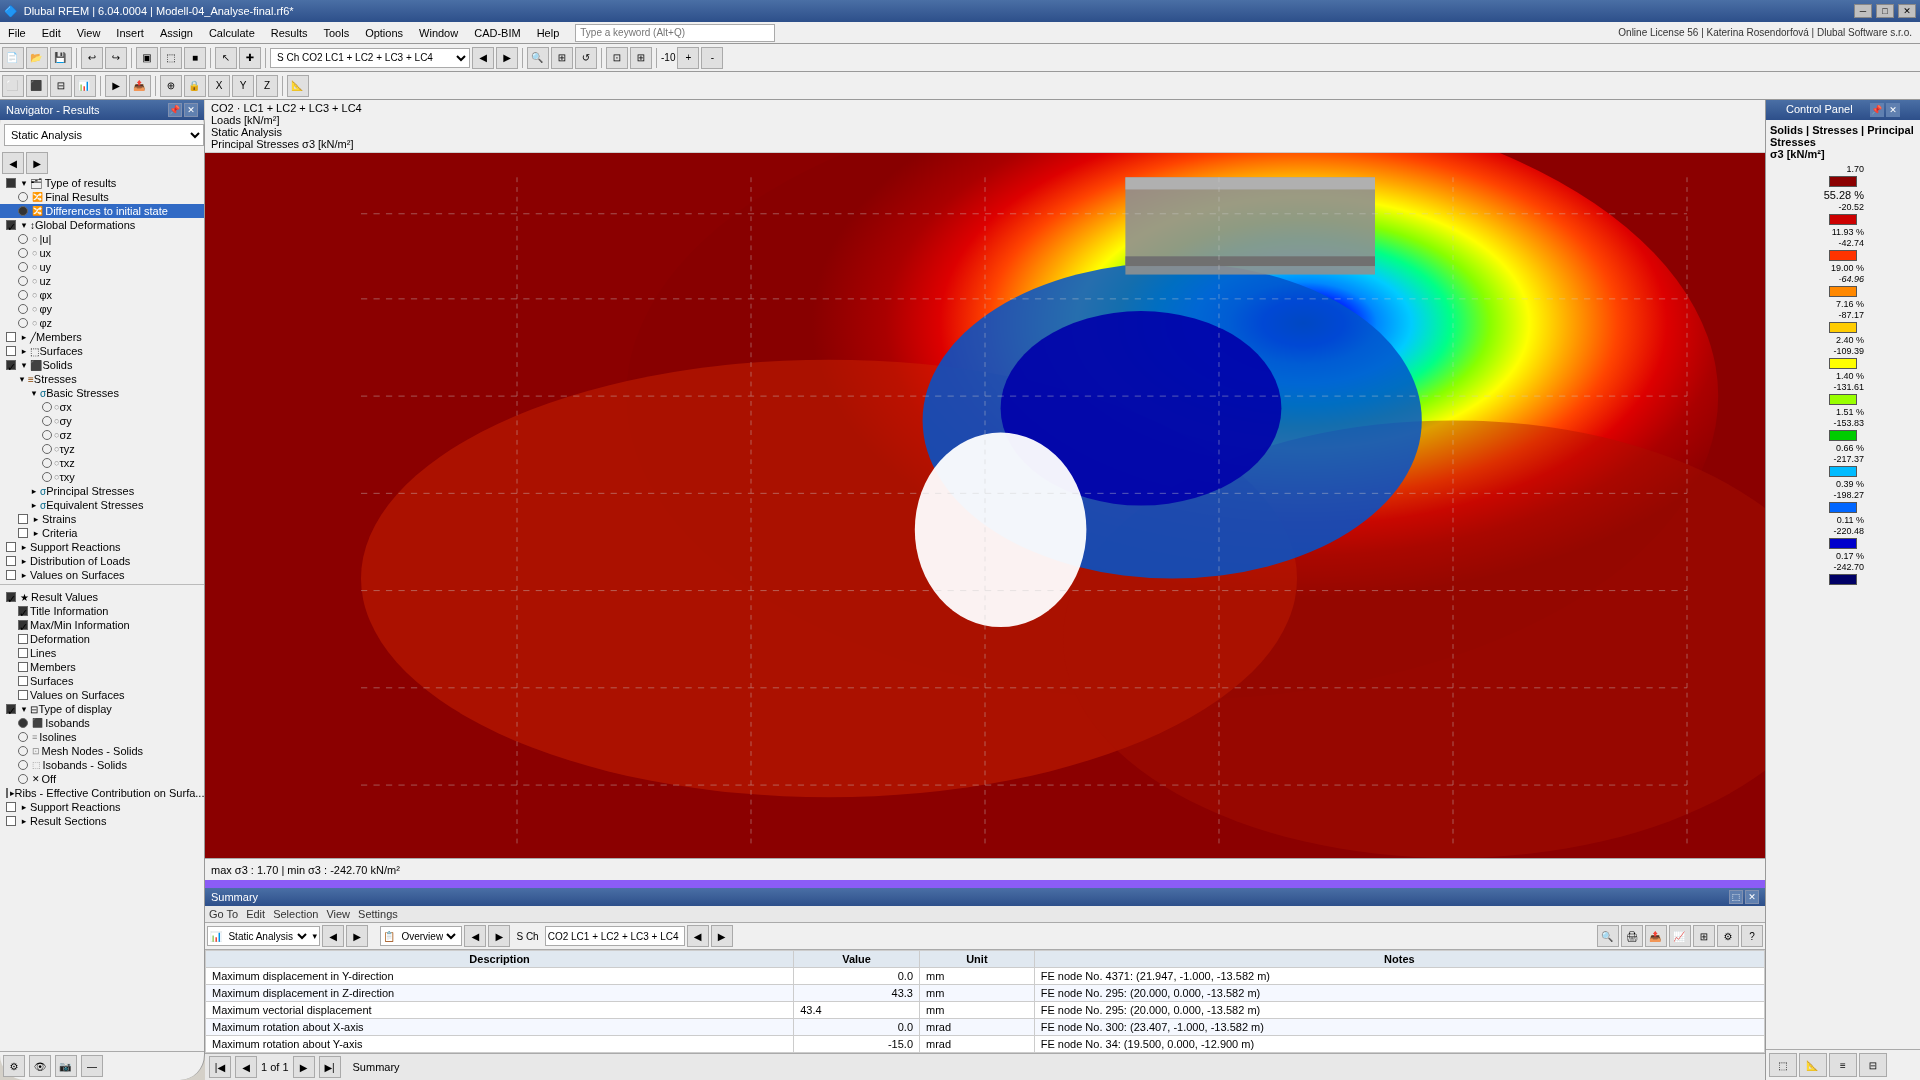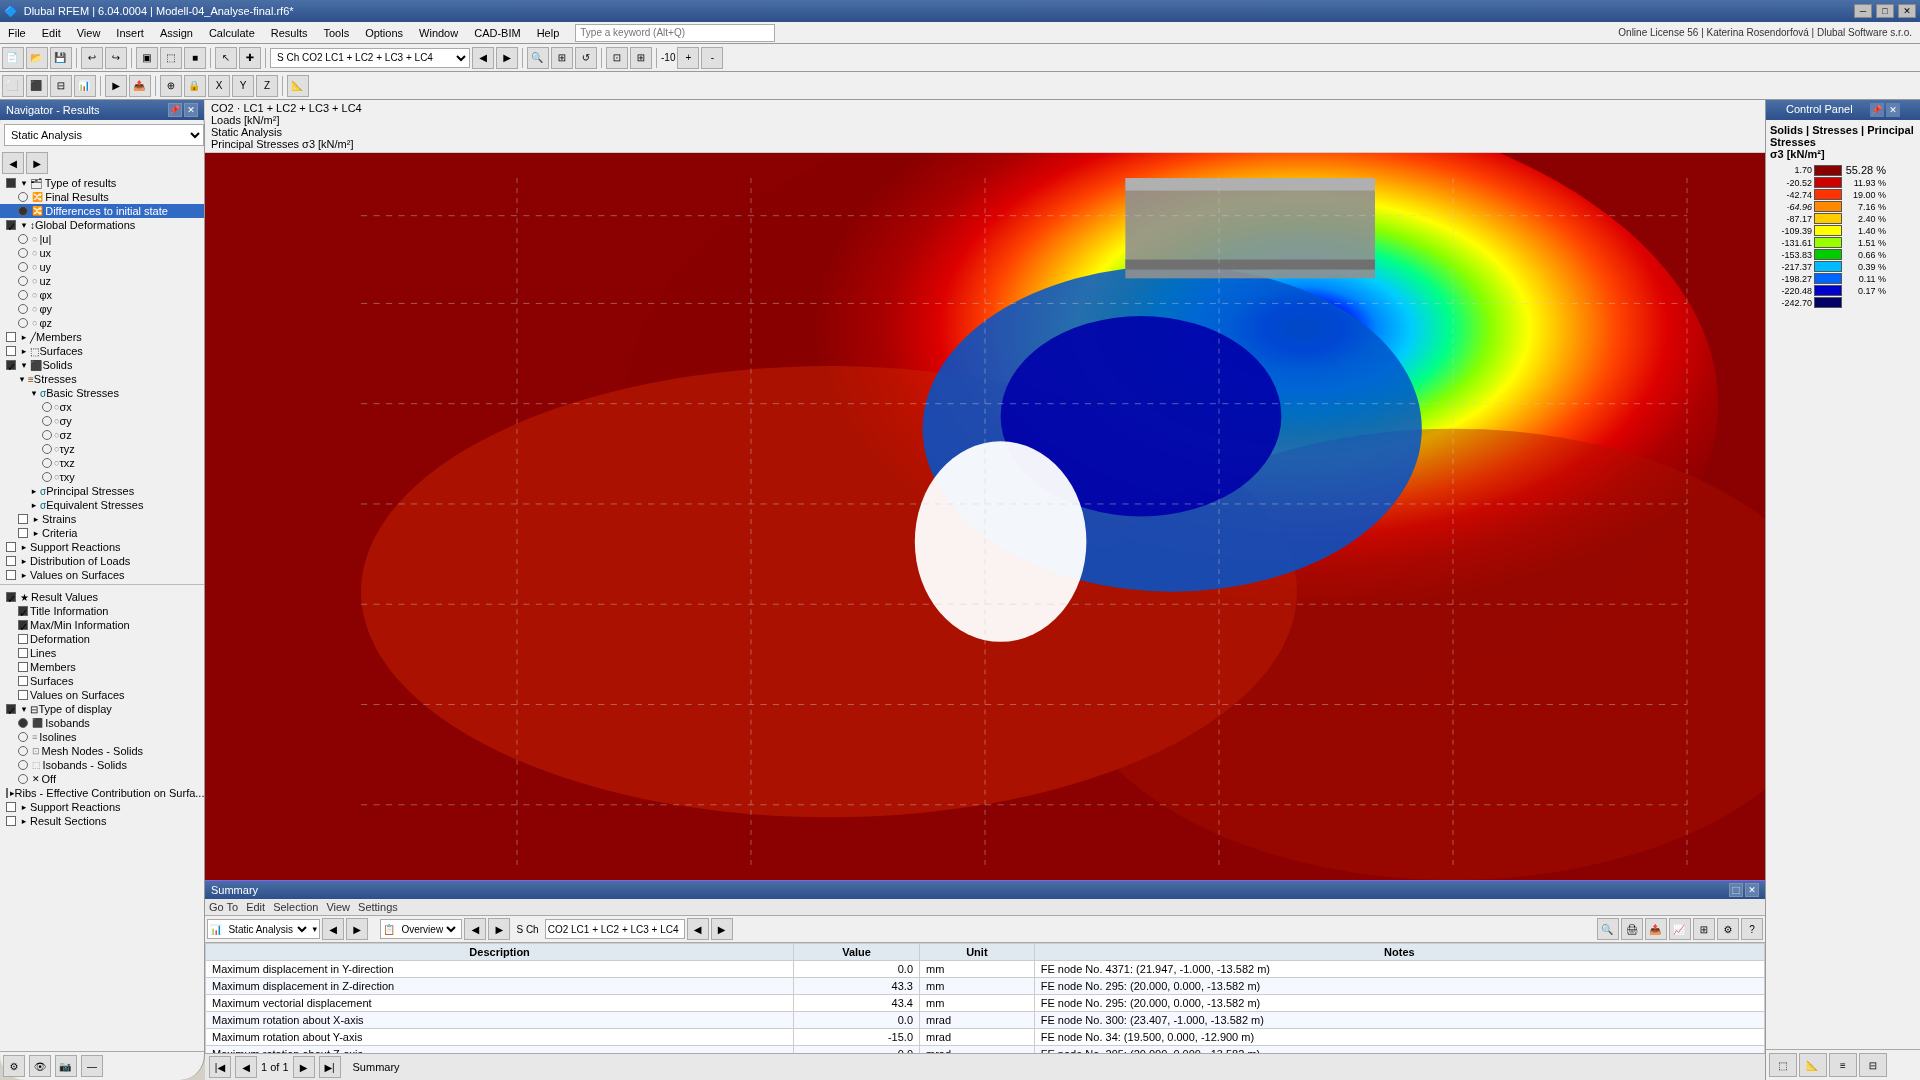--- a/index.html
+++ b/index.html
@@ -53,39 +53,39 @@
     
     .info-bar { background: #f0f0f0; border-bottom: 1px solid #ccc; padding: 2px 6px; font-size: 11px; }
 
     
     .viewport { flex: 1; position: relative; overflow: hidden; background: #8b1a1a; }
 
     
     .status-bar { background: #f0f0f0; border-top: 1px solid #aaa; padding: 2px 6px; font-size: 11px; height: 22px; display: flex; align-items: center; }
 
     
-    .summary-panel { height: 200px; border-top: 1px solid #8b5cf6; display: flex; flex-direction: column; background: #f0f0f0; }
+    .summary-panel { height: 200px; border-top: 8px solid #8b5cf6; display: flex; flex-direction: column; background: #f0f0f0; }
     .summary-header { background: linear-gradient(to bottom, #4a6fa5, #2d4f8a); color: white; padding: 2px 6px; font-size: 11px; display: flex; justify-content: space-between; align-items: center; }
     .summary-tabs { display: flex; align-items: center; padding: 2px 4px; background: #e8e8e8; border-bottom: 1px solid #aaa; gap: 8px; }
     .summary-tab { font-size: 11px; cursor: pointer; color: #333; }
     .summary-toolbar { display: flex; align-items: center; padding: 2px; background: #f0f0f0; border-bottom: 1px solid #aaa; gap: 2px; }
     .summary-content { flex: 1; overflow-y: auto; background: white; }
     .summary-table { width: 100%; border-collapse: collapse; font-size: 11px; }
     .summary-table th { background: #e0e8f0; border: 1px solid #ccc; padding: 2px 6px; font-weight: bold; text-align: center; }
     .summary-table td { border: 1px solid #ccc; padding: 2px 6px; }
     .summary-table tr:nth-child(even) { background: #f5f8ff; }
     .summary-footer { display: flex; align-items: center; padding: 2px 4px; background: #e8e8e8; border-top: 1px solid #aaa; font-size: 11px; gap: 4px; }
 
     
     .right-panel { width: 155px; background: #f0f0f0; border-left: 1px solid #999; display: flex; flex-direction: column; }
     .rp-header { background: linear-gradient(to bottom, #4a6fa5, #2d4f8a); color: white; padding: 3px 20px; font-size: 11px; display: flex; justify-content: space-between; }
     .rp-section { padding: 4px; font-size: 10px; }
     .rp-title { font-weight: bold; font-size: 11px; margin-bottom: 2px; }
     .rp-color-scale { margin-top: 4px; }
-    .rp-scale-row { display: flex; align-items: center; gap: 2px; margin: 1px 0; }
+    .rp-scale-row { display: flex; align-items: center; gap: 2px; margin: 1px 0; flex-direction: column; }
     .rp-color-box { width: 30px; height: 12px; border: 1px solid #666; }
     .rp-val { font-size: 10px; width: 50px; text-align: right; }
     .rp-pct { font-size: 10px; width: 45px; text-align: right; }
     .rp-btn { width: 28px; height: 24px; background: #e0e0e0; border: 1px solid #aaa; display: flex; align-items: center; justify-content: center; font-size: 10px; cursor: pointer; }
 
     select { font-size: 11px; }
     .nav-scroll { overflow-y: auto; flex: 1; }
   </style>
 </head>
 <body>
@@ -506,20 +506,23 @@
           <line x1="500" y1="20" x2="500" y2="570"></line>
           <line x1="650" y1="20" x2="650" y2="570"></line>
           <line x1="800" y1="20" x2="800" y2="570"></line>
           <line x1="950" y1="20" x2="950" y2="570"></line>
         </g>
       </svg>
 
 
     </div>
 
+    <div class="status-bar">
+      <span>max σ3 : 1.70 | min σ3 : -242.70 kN/m²</span>
+    </div>
 
     <div class="summary-panel">
       <div class="summary-header">
         <span>Summary</span>
         <div style="display:flex;gap:2px;">
           <div style="width:14px;height:14px;background:#6080b0;border:1px solid #8090b0;display:flex;align-items:center;justify-content:center;cursor:pointer;font-size:9px;color:white;">⬚</div>
           <div style="width:14px;height:14px;background:#6080b0;border:1px solid #8090b0;display:flex;align-items:center;justify-content:center;cursor:pointer;font-size:9px;color:white;">✕</div>
         </div>
       </div>
       <div class="summary-tabs">
@@ -579,21 +582,21 @@
     <td>FE node No. 4371: (21.947, -1.000, -13.582 m)</td>
   </tr>
               <tr>
     <td>Maximum displacement in Z-direction</td>
     <td style="text-align:right;">43.3</td>
     <td>mm</td>
     <td>FE node No. 295: (20.000, 0.000, -13.582 m)</td>
   </tr>
               <tr>
     <td>Maximum vectorial displacement</td>
-    <td style="text-align:right;">43.4</td>
+    <td style="">43.4</td>
     <td>mm</td>
     <td>FE node No. 295: (20.000, 0.000, -13.582 m)</td>
   </tr>
               <tr>
     <td>Maximum rotation about X-axis</td>
     <td style="text-align:right;">0.0</td>
     <td>mrad</td>
     <td>FE node No. 300: (23.407, -1.000, -13.582 m)</td>
   </tr>
               <tr>

